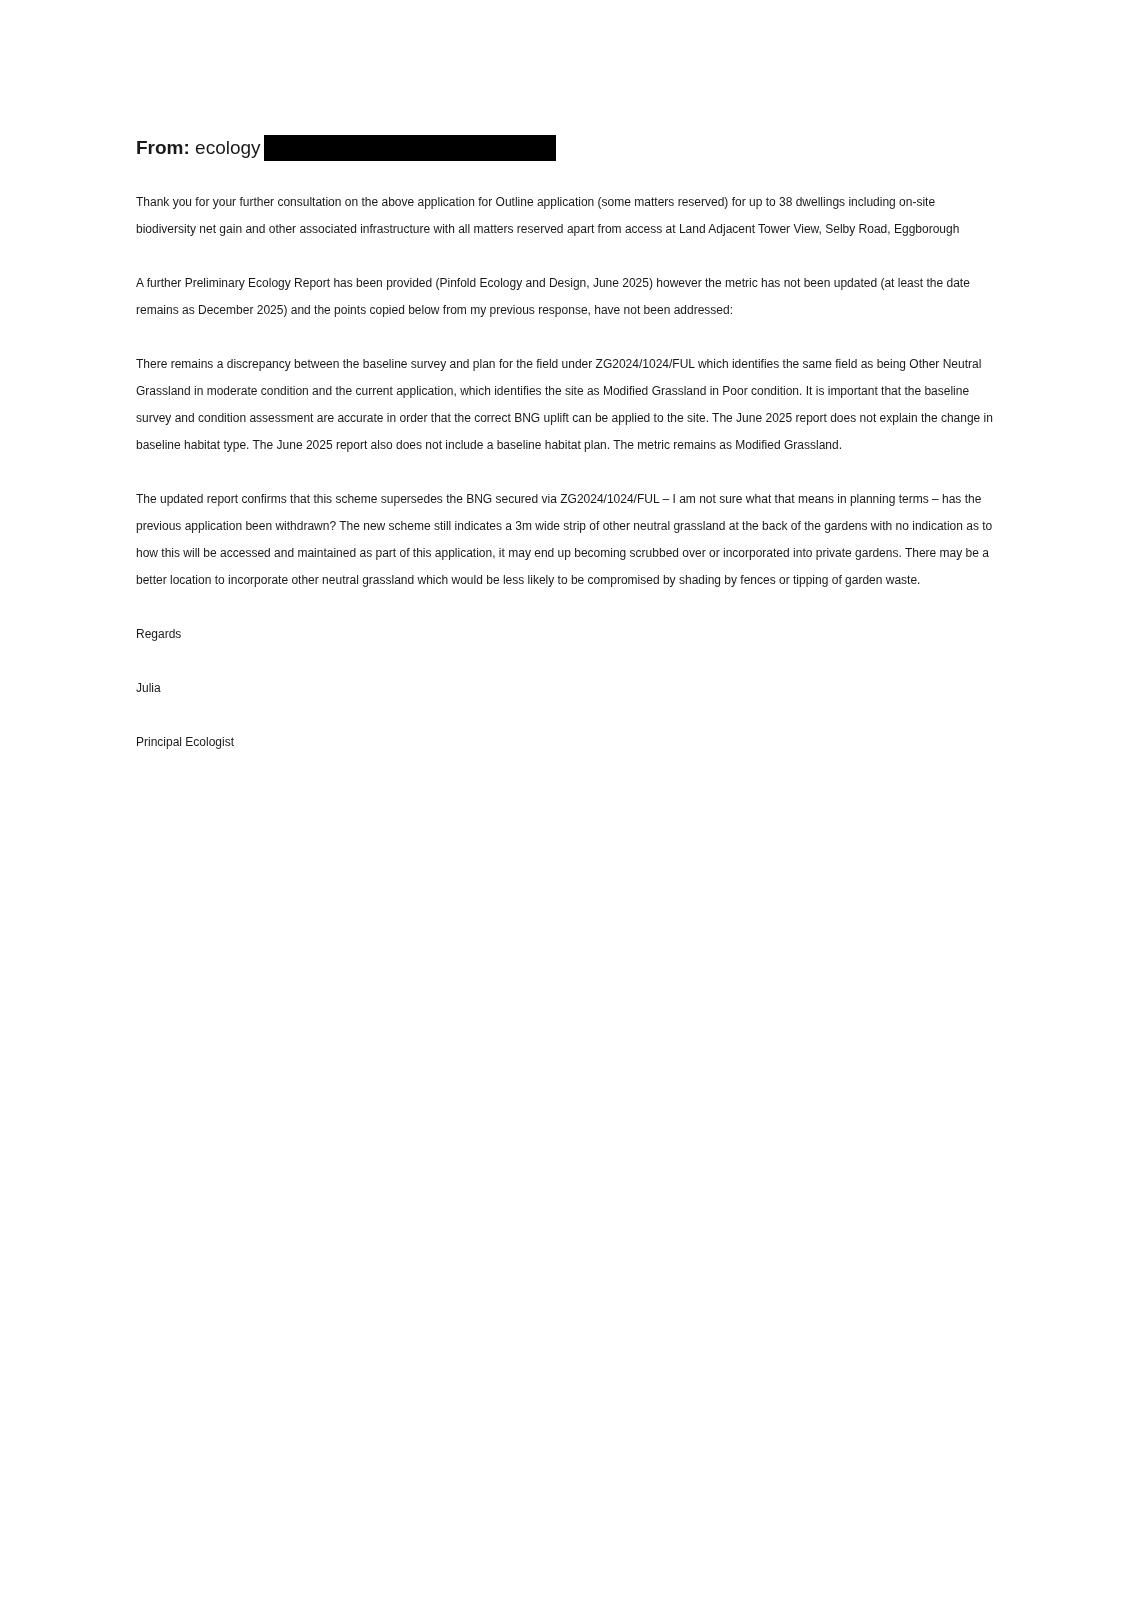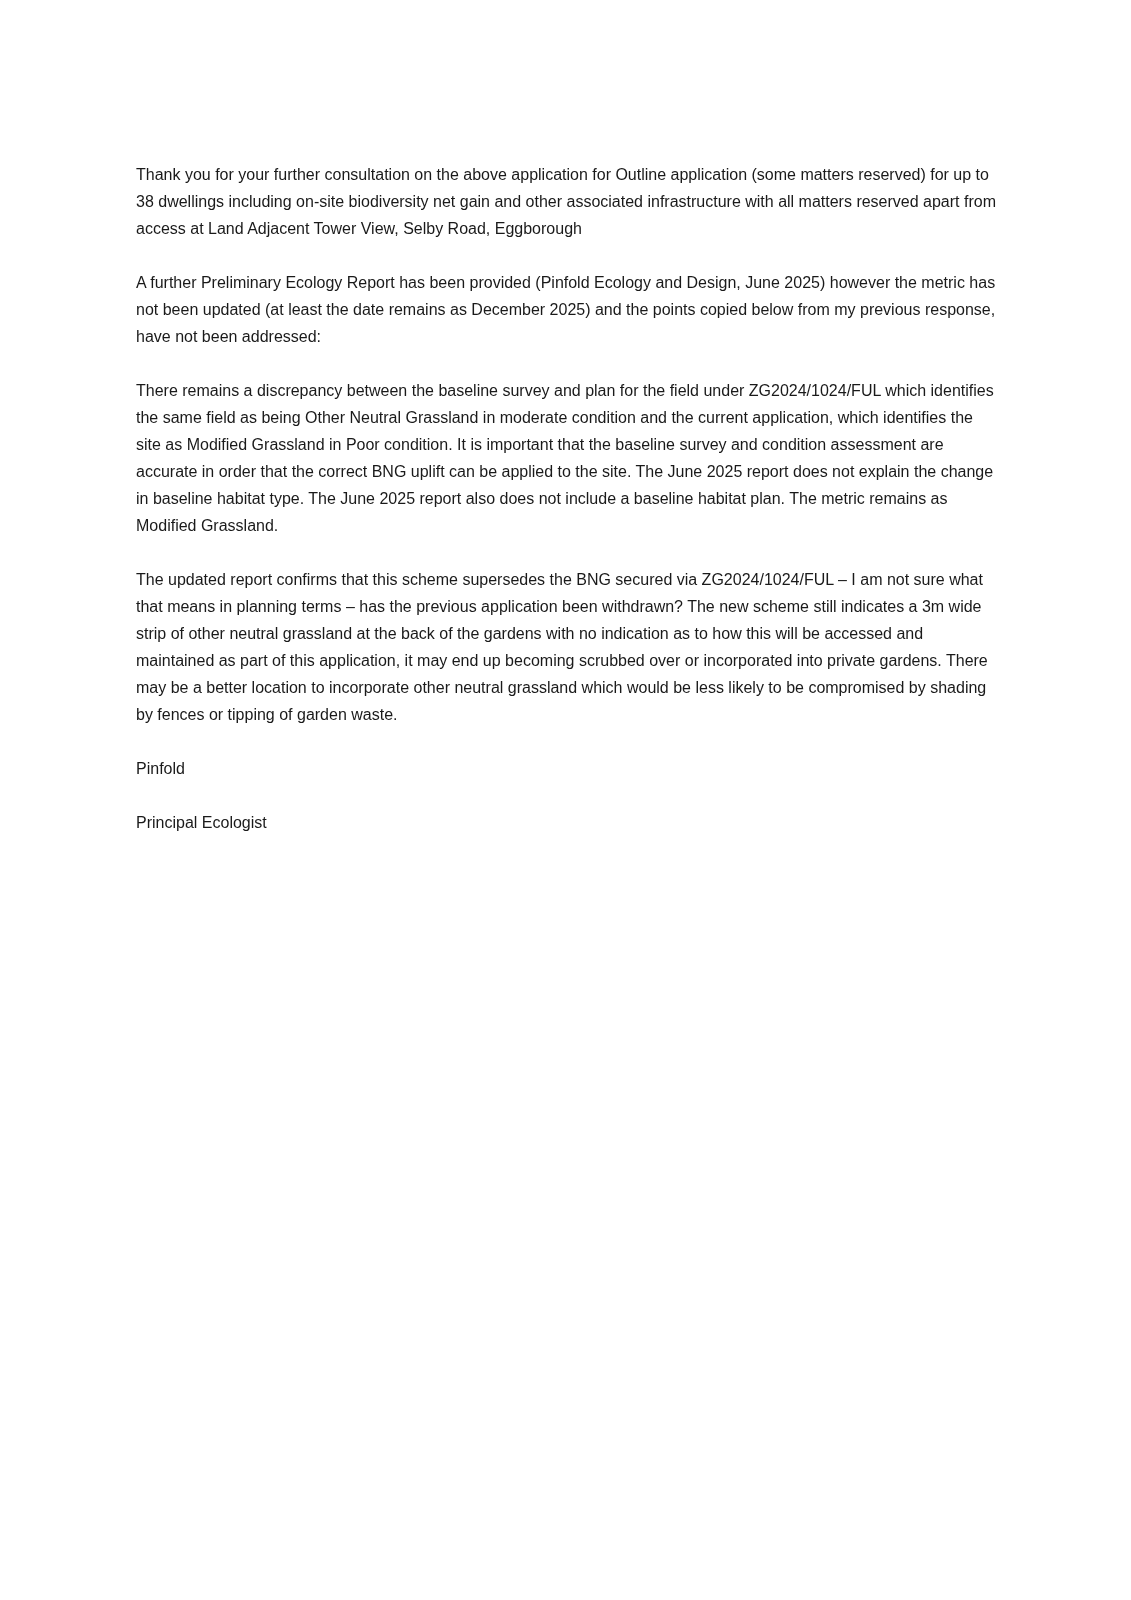--- a/index.html
+++ b/index.html
@@ -23,42 +23,47 @@
   .redaction {
     display: inline-block;
     background: #000000;
     height: 26px;
     vertical-align: middle;
     position: relative;
     top: -1px;
   }
   .redaction-from { width: 292px; margin-left: 3px; }
   .redaction-to   { width: 424px; margin-left: 4px; margin-right: 2px; }
-  .email-body { margin-top: 27px; font-size: 16px; line-height: 27px; }
+  .email-body { margin-top: 27px; font-size: 12px; line-height: 27px; }
   .para { margin: 0 0 27px 0; }
   .closing-line { margin: 0 0 27px 0; }
   .signature-block { margin-top: 27px; }
   .sig-name { font-weight: 700; }
 </style>
 </head>
 <body>
 
 <div class="page">
 
   <div class="email-header">
+    <div class="header-line">
+      <span class="hdr-label">From:</span>
+      <span>ecology</span><span class="redaction redaction-from"></span>
+    </div>
   </div>
 
   <div class="email-body">
     <div id="body-paragraphs">
         <p class="para">Thank you for your further consultation on the above application for Outline application (some matters reserved) for up to 38 dwellings including on-site biodiversity net gain and other associated infrastructure with all matters reserved apart from access at Land Adjacent Tower View, Selby Road, Eggborough</p>
         <p class="para">A further Preliminary Ecology Report has been provided (Pinfold Ecology and Design, June 2025) however the metric has not been updated (at least the date remains as December 2025) and the points copied below from my previous response, have not been addressed:</p>
         <p class="para">There remains a discrepancy between the baseline survey and plan for the field under ZG2024/1024/FUL which identifies the same field as being Other Neutral Grassland in moderate condition and the current application, which identifies the site as Modified Grassland in Poor condition. It is important that the baseline survey and condition assessment are accurate in order that the correct BNG uplift can be applied to the site. The June 2025 report does not explain the change in baseline habitat type. The June 2025 report also does not include a baseline habitat plan. The metric remains as Modified Grassland.</p>
         <p class="para">The updated report confirms that this scheme supersedes the BNG secured via ZG2024/1024/FUL – I am not sure what that means in planning terms – has the previous application been withdrawn? The new scheme still indicates a 3m wide strip of other neutral grassland at the back of the gardens with no indication as to how this will be accessed and maintained as part of this application, it may end up becoming scrubbed over or incorporated into private gardens. There may be a better location to incorporate other neutral grassland which would be less likely to be compromised by shading by fences or tipping of garden waste.</p>
       </div>
 
-    <p class="closing-line">Pinfold</p>
+    <p class="closing-line">Regards</p>
+    <p class="closing-line">Julia</p>
 
     <div class="signature-block">
       <div>Principal Ecologist</div>
     </div>
   </div>
 
 </div>
 
 </body></html>

